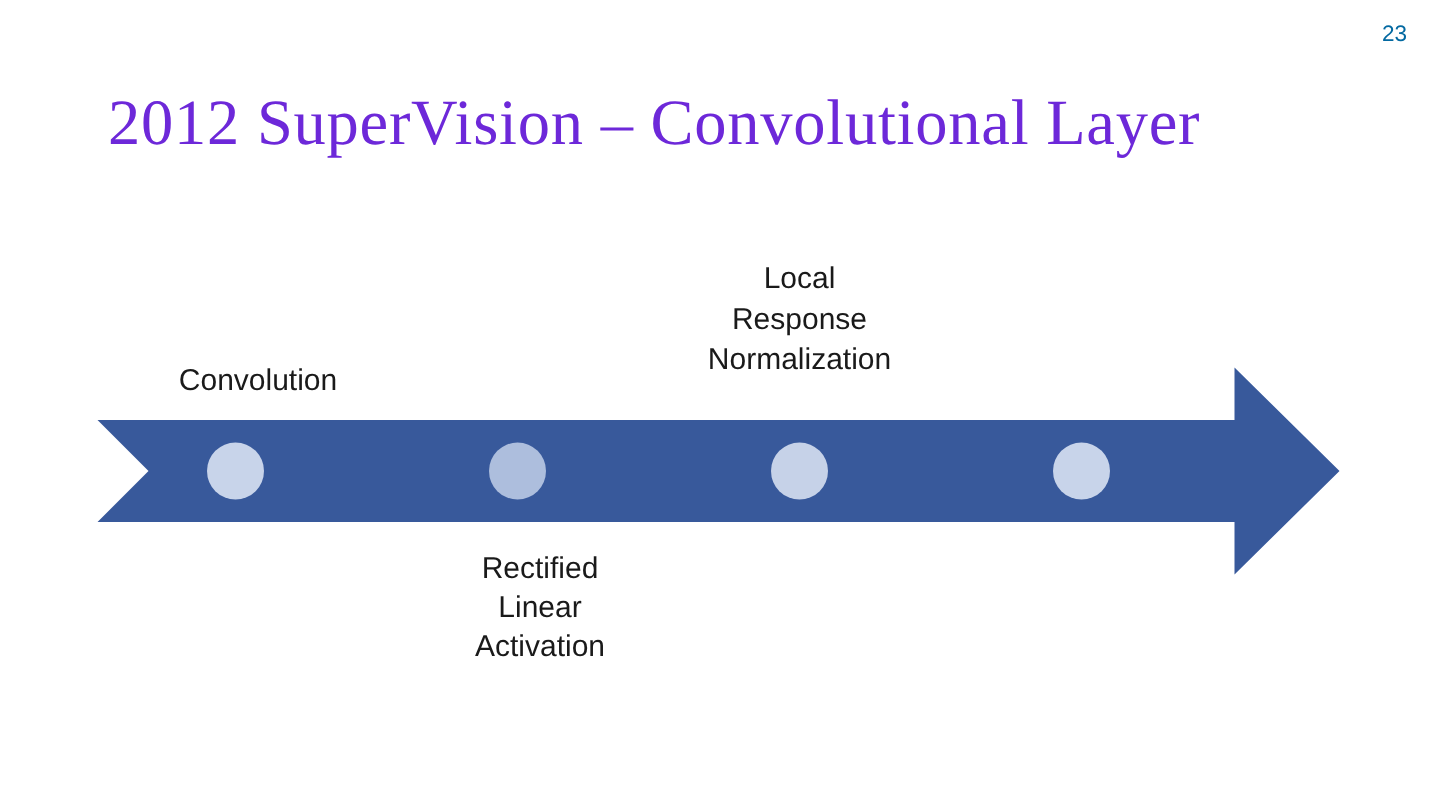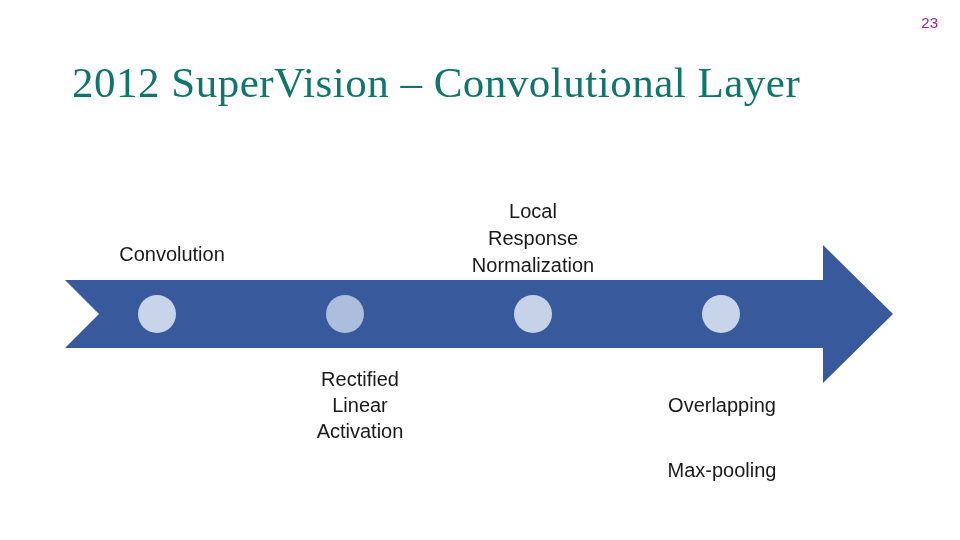--- a/index.html
+++ b/index.html
@@ -15,21 +15,21 @@
     width: 960px;
     height: 540px;
     background: #ffffff;
     font-family: "Liberation Sans", sans-serif;
   }
   .page-number {
     position: absolute;
     top: 14px;
     right: 22px;
     font-size: 15px;
-    color: #a21caf;
+    color: #0369a1;
     font-family: "Liberation Sans", sans-serif;
   }
   .slide-title {
     position: absolute;
     left: 72px;
     top: 58px;
     margin: 0;
     font-family: "Liberation Serif", serif;
     font-weight: normal;
     font-size: 43px;
@@ -64,38 +64,34 @@
     margin-top: 14px;
   }
 </style>
 </head>
 <body>
 
 <div class="slide">
 
   <div class="page-number">23</div>
 
-  <h1 class="slide-title" style="color: #0f766e;">2012 SuperVision – Convolutional Layer</h1>
+  <h1 class="slide-title" style="color: #6d28d9;">2012 SuperVision – Convolutional Layer</h1>
 
   <svg class="arrow-svg" viewBox="0 0 960 540">
     <polygon points="65,280 823,280 823,245 893,314 823,383 823,348 65,348 99,314" fill="#38599b"></polygon>
     <circle cx="157" cy="314" r="19" fill="#c8d4ea"></circle>
     <circle cx="345" cy="314" r="19" fill="#adbedd"></circle>
     <circle cx="533" cy="314" r="19" fill="#c6d2e8"></circle>
     <circle cx="721" cy="314" r="19" fill="#c8d4ea"></circle>
   </svg>
 
   <div class="step-label" style="left:172px; top:241px;">Convolution</div>
 
-  <div class="step-label" style="left:533px; top:198px;">Local
+  <div class="step-label" style="left:533px; top:173px;">Local
 Response
 Normalization</div>
 
   <div class="step-label tight" style="left:344px; top:366px;">Rectified
 Linear
 Activation</div>
 
-  <div class="step-label two-para" style="left:722px; top:366px;">
-    <div>Overlapping</div>
-    <div class="second">Max-pooling</div>
-  </div>
 
 </div>
 
 </body></html>

